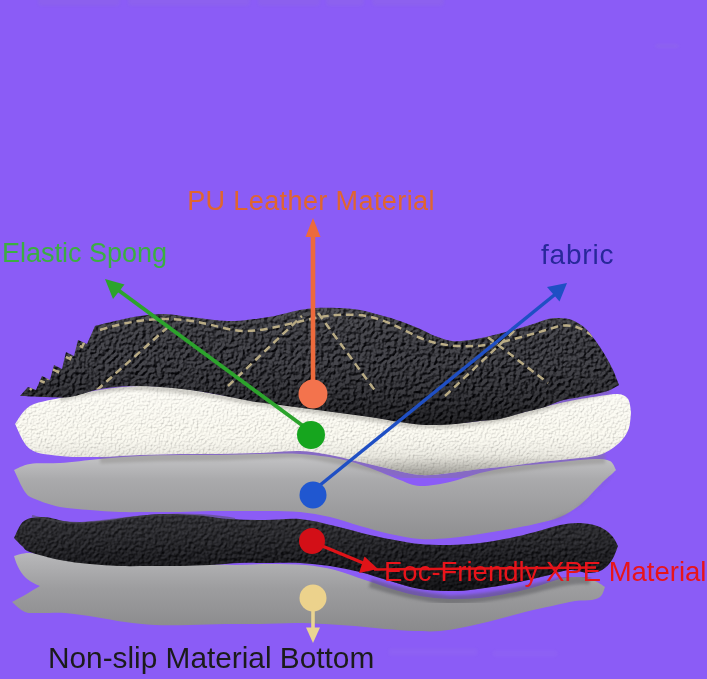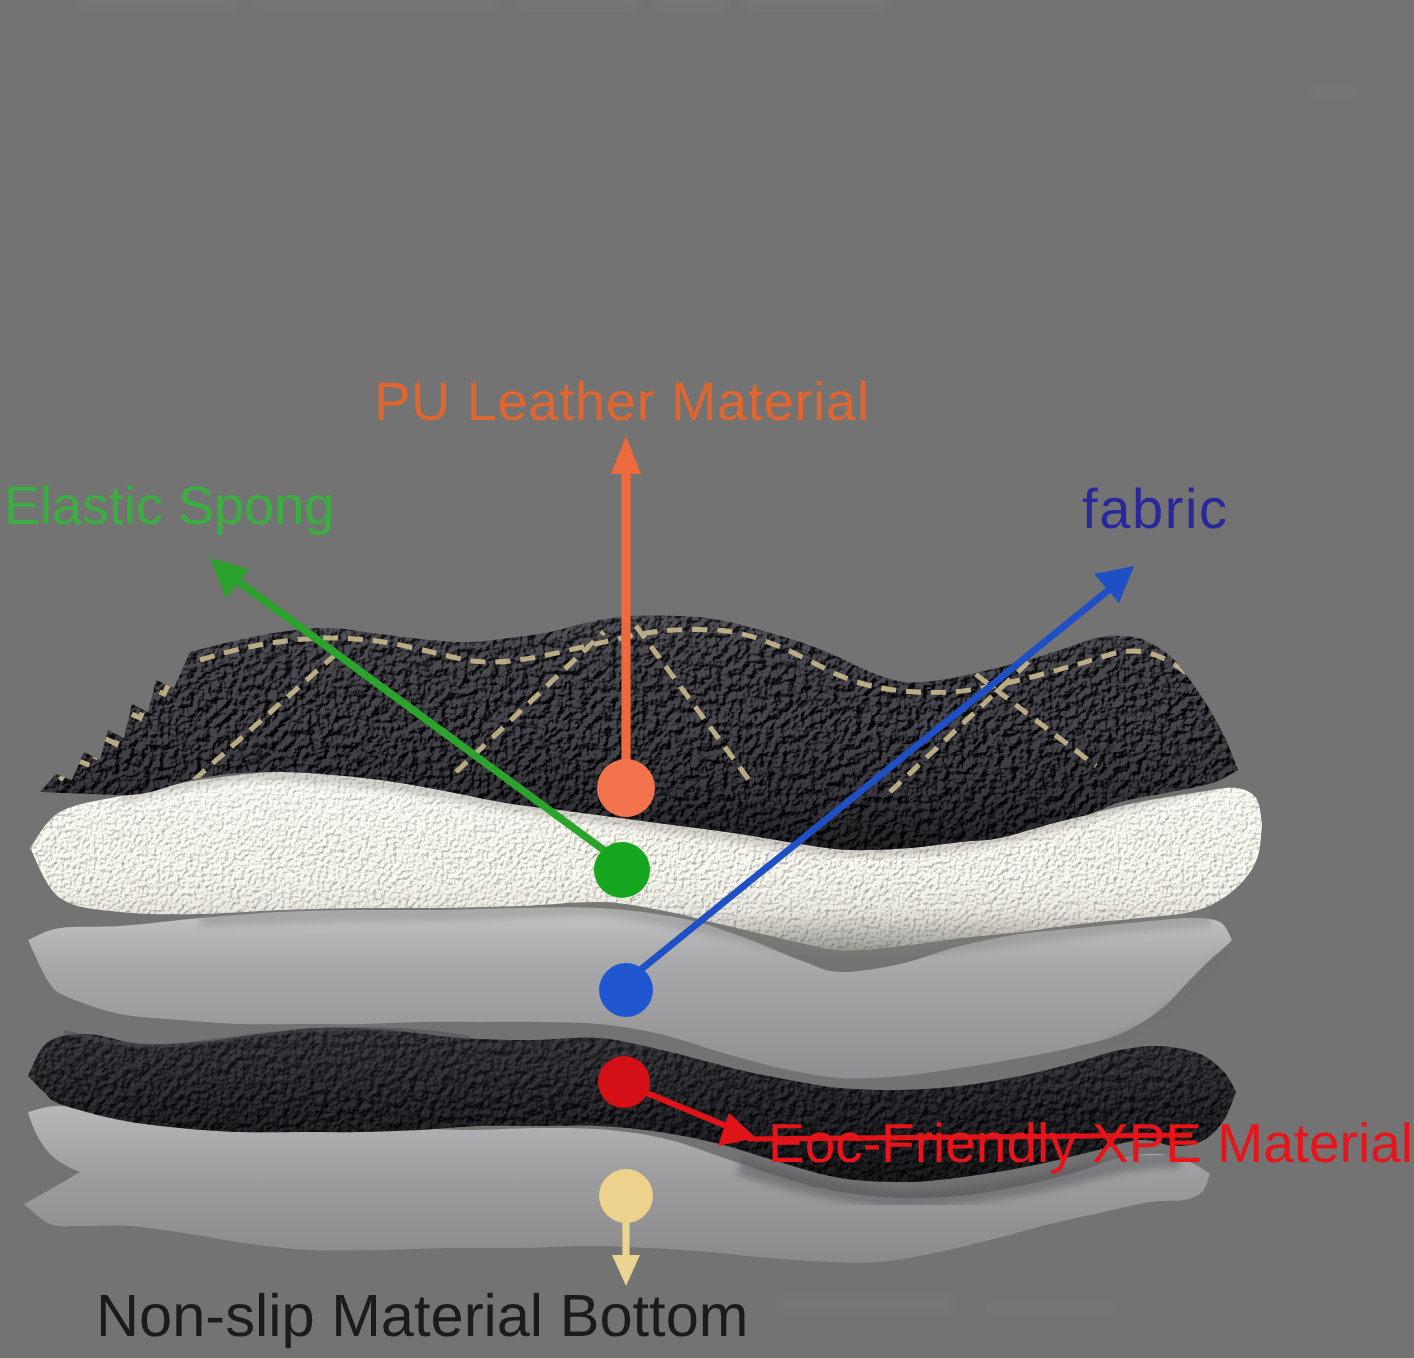--- a/index.html
+++ b/index.html
@@ -1,18 +1,18 @@
 <!DOCTYPE html>
 <html><head>
 <meta charset="utf-8">
 <style>
   html,body{margin:0;padding:0;}
   body{width:707px;height:679px;background:#ffffff;overflow:hidden;
        font-family:"Liberation Sans","DejaVu Sans",sans-serif;}
-  .stage{position:relative;width:707px;height:679px;background:#737373;}
+  .stage{position:relative;width:707px;height:679px;background:#8b5cf6;}
   svg{position:absolute;left:0;top:0;}
   text{font-family:"Liberation Sans","DejaVu Sans",sans-serif;}
 </style>
 </head>
 <body>
 
 <div class="stage">
 <svg width="707" height="679" viewBox="0 0 707 679">
   <defs>
     <filter id="blurSoft">

